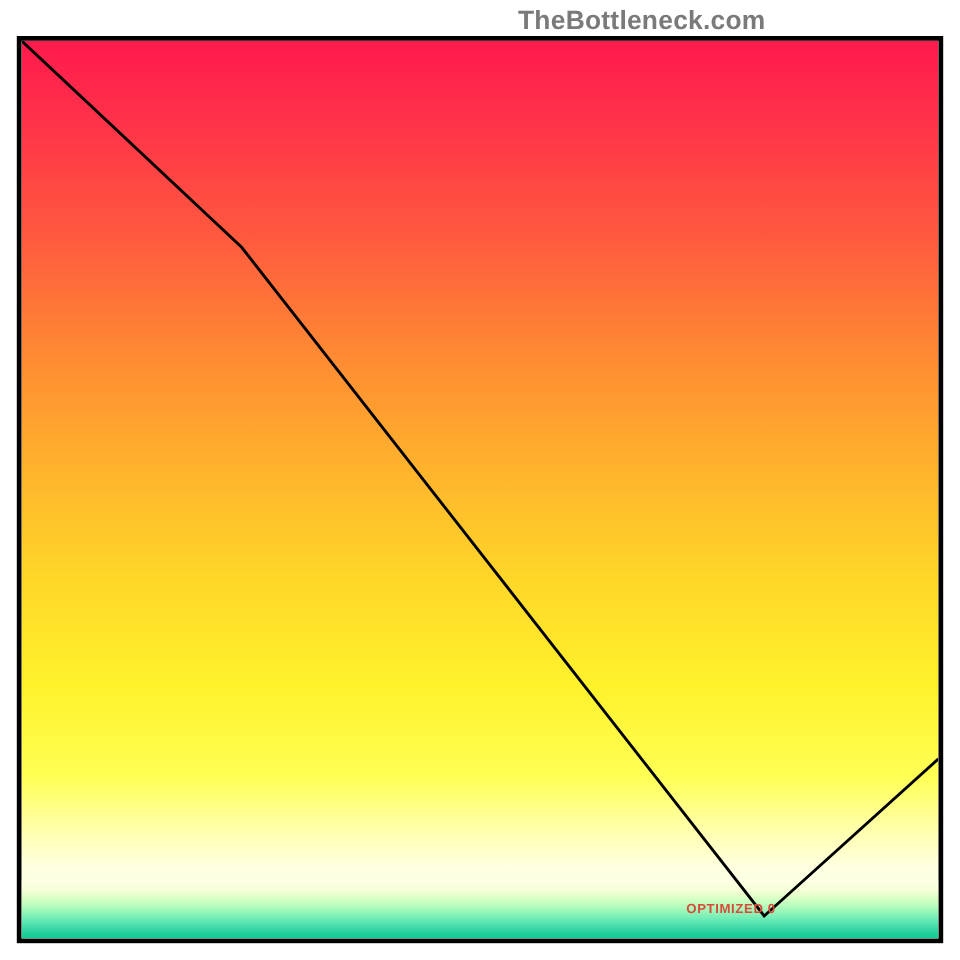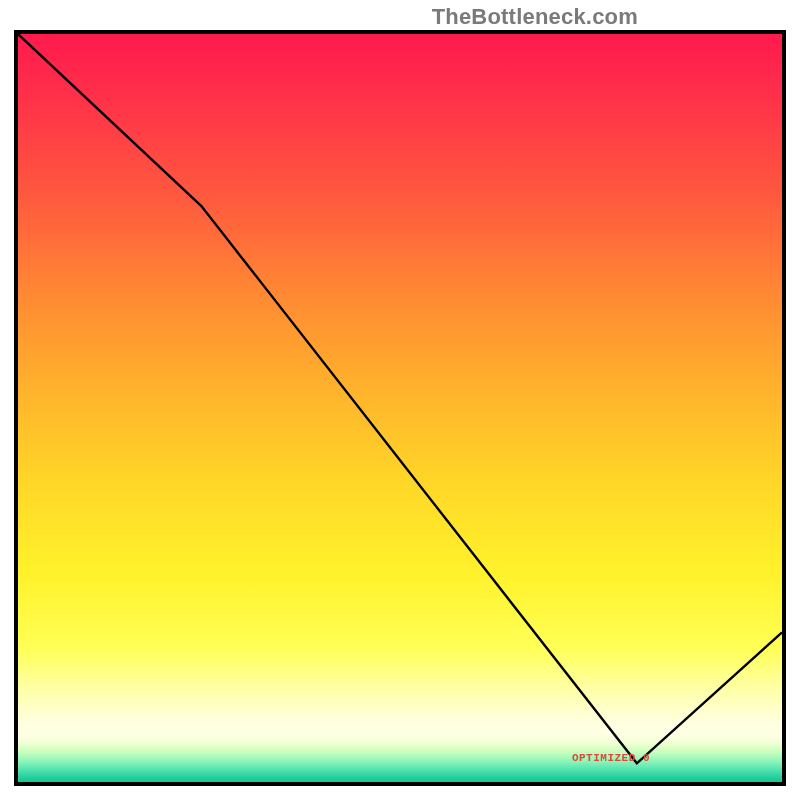--- a/index.html
+++ b/index.html
@@ -96,16 +96,16 @@
   <div class="watermark">TheBottleneck.com</div>
 
   <div class="plot-outer">
     <div class="gradient-1"></div>
     <div class="gradient-2"></div>
 
     <svg class="line-layer" viewBox="0 0 100 100" preserveAspectRatio="none">
       <path d="M0.00,0.00 L24.00,23.00 L81.00,97.50 L100.00,80.00" fill="none" stroke="#000" stroke-width="2.4" vector-effect="non-scaling-stroke"></path>
     </svg>
 
-    <div class="annotation" style="left: 72.5%; top: 96%; color: rgb(216, 74, 58); font-family: Liberation Mono, monospace;">OPTIMIZED 0</div>
+    <div class="annotation" style="left: 72.5%; top: 96%; color: rgb(216, 74, 58);">OPTIMIZED 0</div>
   </div>
 
 </div>
 
 </body></html>

